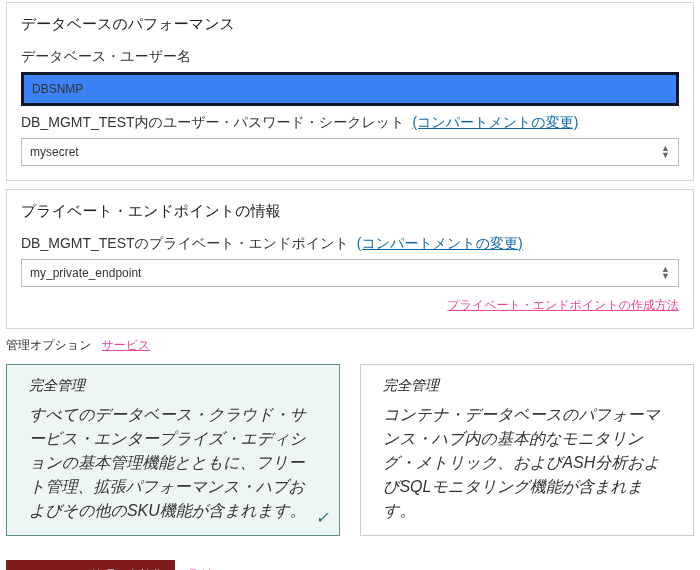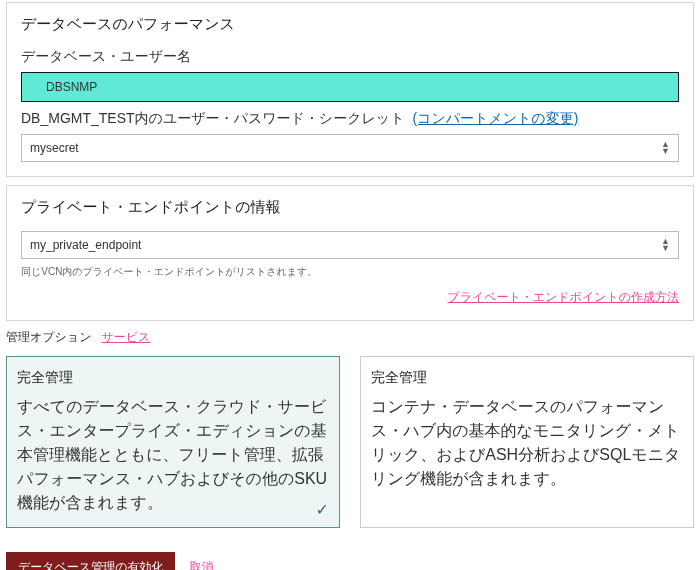--- a/index.html
+++ b/index.html
@@ -1,29 +1,29 @@
 <!DOCTYPE html>
 <html><head>
 <meta charset="utf-8">
 <style>
 * { box-sizing: border-box; margin: 0; padding: 0; }
 body { font-family: "Helvetica Neue", Arial, sans-serif; font-size: 12px; color: #222; background: #fff; width: 700px; }
 .panel { border: 1px solid #d5d5d5; margin: 2px 6px 8px 6px; padding: 12px 14px 14px 14px; background: #fff; }
 .panel-title { font-size: 15px; font-weight: 400; color: #222; margin-bottom: 14px; }
 .field-label { font-size: 14px; color: #333; margin-bottom: 6px; }
-.text-input { width: 100%; border: 1px solid #0f172a; padding: 7px 24px; font-size: 12px; color: #333; background: #5eead4; }
+.text-input { width: 100%; border: 3px solid #0f172a; padding: 7px 8px; font-size: 12px; color: #333; background: #3b82f6; }
 .select-wrap { position: relative; width: 100%; border: 1px solid #bbb; padding: 6px 12px 6px 8px; font-size: 12px; color: #333; background: #fff; }
 .select-wrap .updown { position: absolute; right: 8px; top: 50%; transform: translateY(-50%); font-size: 9px; line-height: 7px; color: #666; }
 .link { color: #ec4899; text-decoration: underline; cursor: pointer; }
 .inline-link { color: #0c67a8; text-decoration: underline; margin-left: 4px; }
 .helper { font-size: 10px; color: #666; margin-top: 6px; }
 .right-link { text-align: right; margin-top: 10px; }
 .section-label-row { display: flex; align-items: center; gap: 10px; margin: 8px 6px 10px 6px; font-size: 12px; color: #333; }
 .options-row { display: flex; gap: 20px; margin: 0 6px; }
-.option-card { flex: 1; border: 1px solid #ccc; padding: 12px 10px; position: relative; background: #fff; }
+.option-card { flex: 1; border: 1px solid #ccc; padding: 12px 22px; position: relative; background: #fff; font-style: italic; }
 .option-card.selected { border: 1px solid #5e8d8d; background: #eef5f5; }
 .option-title { font-size: 14px; font-weight: 500; margin-bottom: 8px; }
 .option-desc { font-size: 16px; color: #333; line-height: 1.5; }
 .checkmark { position: absolute; right: 10px; bottom: 8px; color: #2b6b6b; font-size: 16px; }
 .footer { margin: 24px 6px 6px 6px; display: flex; align-items: center; gap: 14px; }
 .primary-btn { background: #7f1d1d; color: #fefefe; border: none; padding: 7px 12px; font-size: 12px; cursor: pointer; font-family: Liberation Mono, monospace; }
 .spacer { height: 8px; }
 </style>
 </head>
 <body>
@@ -42,25 +42,28 @@
   </div>
   <div class="select-wrap">
     <span>mysecret</span>
     <span class="updown">▲<br>▼</span>
   </div>
 </div>
 
 <div class="panel">
   <div class="panel-title">プライベート・エンドポイントの情報</div>
 
+  <div class="field-label">
+    <span>DB_MGMT_TESTのプライベート・エンドポイント</span>
+    <a class="inline-link">(コンパートメントの変更)</a>
+  </div>
   <div class="select-wrap">
     <span>my_private_endpoint</span>
     <span class="updown">▲<br>▼</span>
   </div>
-  <div class="helper">同じVCN内のプライベート・エンドポイントがリストされます。</div>
 
   <div class="right-link">
     <a class="link">プライベート・エンドポイントの作成方法</a>
   </div>
 </div>
 
 <div class="section-label-row">
   <span>管理オプション</span>
   <a class="link">サービス</a>
 </div>

